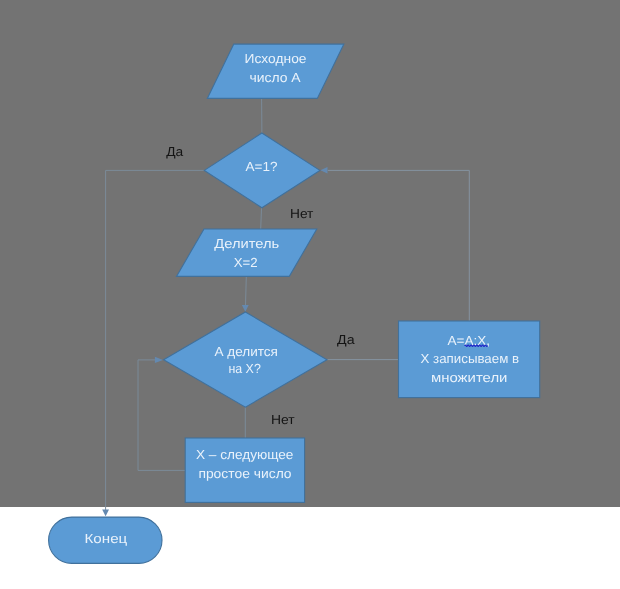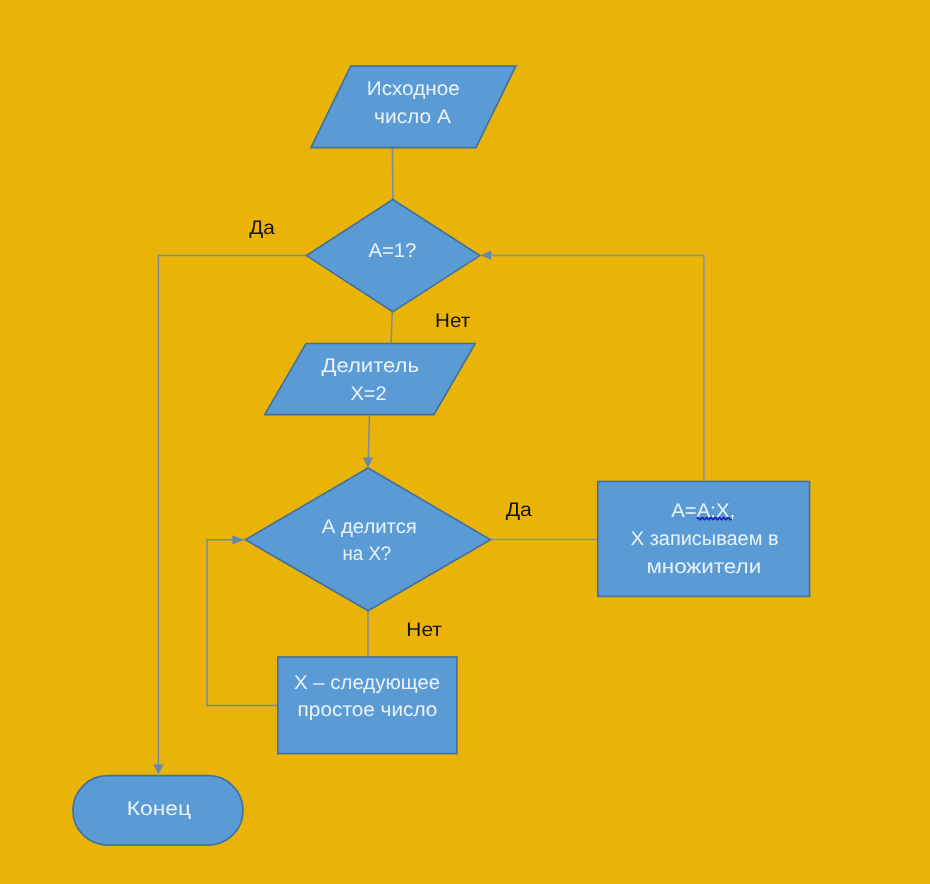--- a/index.html
+++ b/index.html
@@ -1,18 +1,18 @@
 <!DOCTYPE html>
 <html><head>
 <meta charset="utf-8">
 <title>Flowchart</title>
 <style>
   html,body{margin:0;padding:0;background:#ffffff;-webkit-font-smoothing:antialiased;text-rendering:geometricPrecision;}
   body{width:620px;height:589px;overflow:hidden;font-family:"Liberation Sans",sans-serif;}
-  #stage{position:relative;width:620px;height:589px;background:#eab308;}
+  #stage{position:relative;width:620px;height:507px;background:#737373;}
   svg#chart{position:absolute;left:0;top:0;width:620px;height:589px;display:block;transform:translateZ(0);}
   .shp{fill:#5B9BD5;stroke:#41719C;stroke-width:1.1;}
   .nodetext{fill:#E9F2FB;font-family:"Liberation Sans",sans-serif;font-size:13.2px;text-anchor:middle;}
   .edgelabel{fill:#141414;font-family:"Liberation Sans",sans-serif;font-size:13px;text-anchor:start;}
   .conn{fill:none;stroke:#7B8B99;stroke-width:1.0;}
   .conn2{fill:none;stroke:#8593A0;stroke-width:1.0;}
   .ahead{fill:#6489B0;stroke:none;}
   .ahead2{fill:#6489B0;stroke:none;}
 </style>
 </head>

